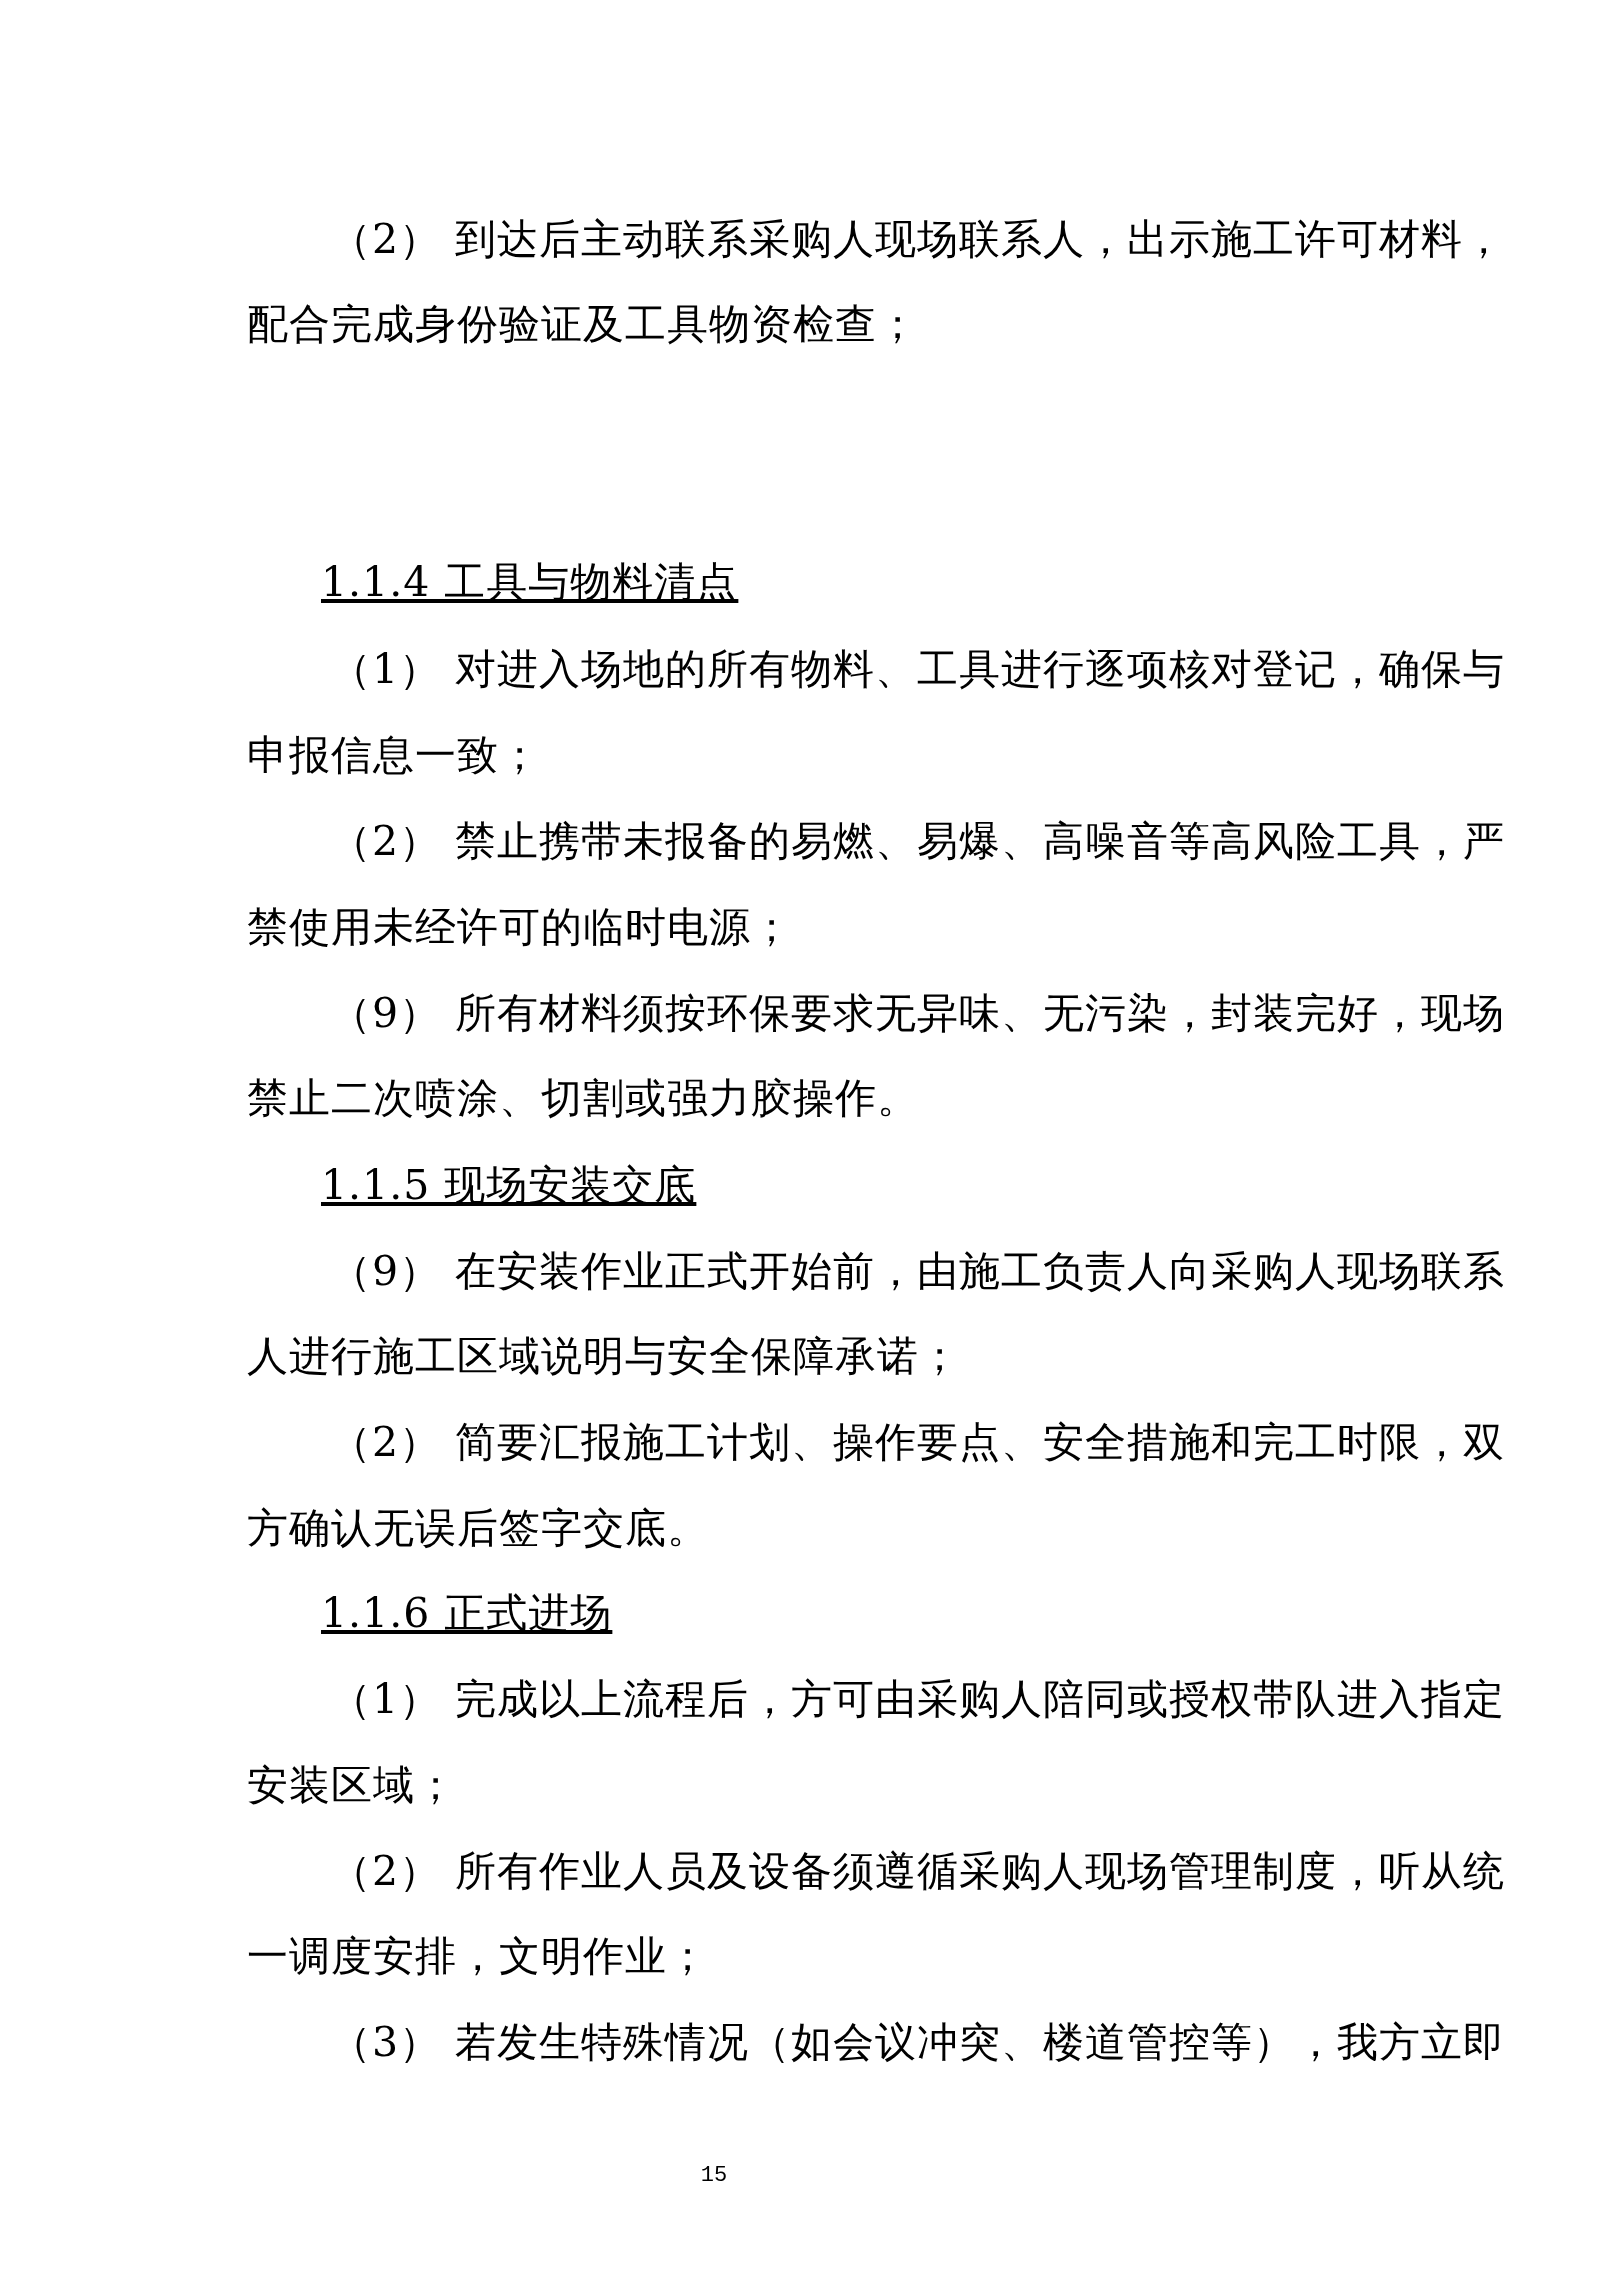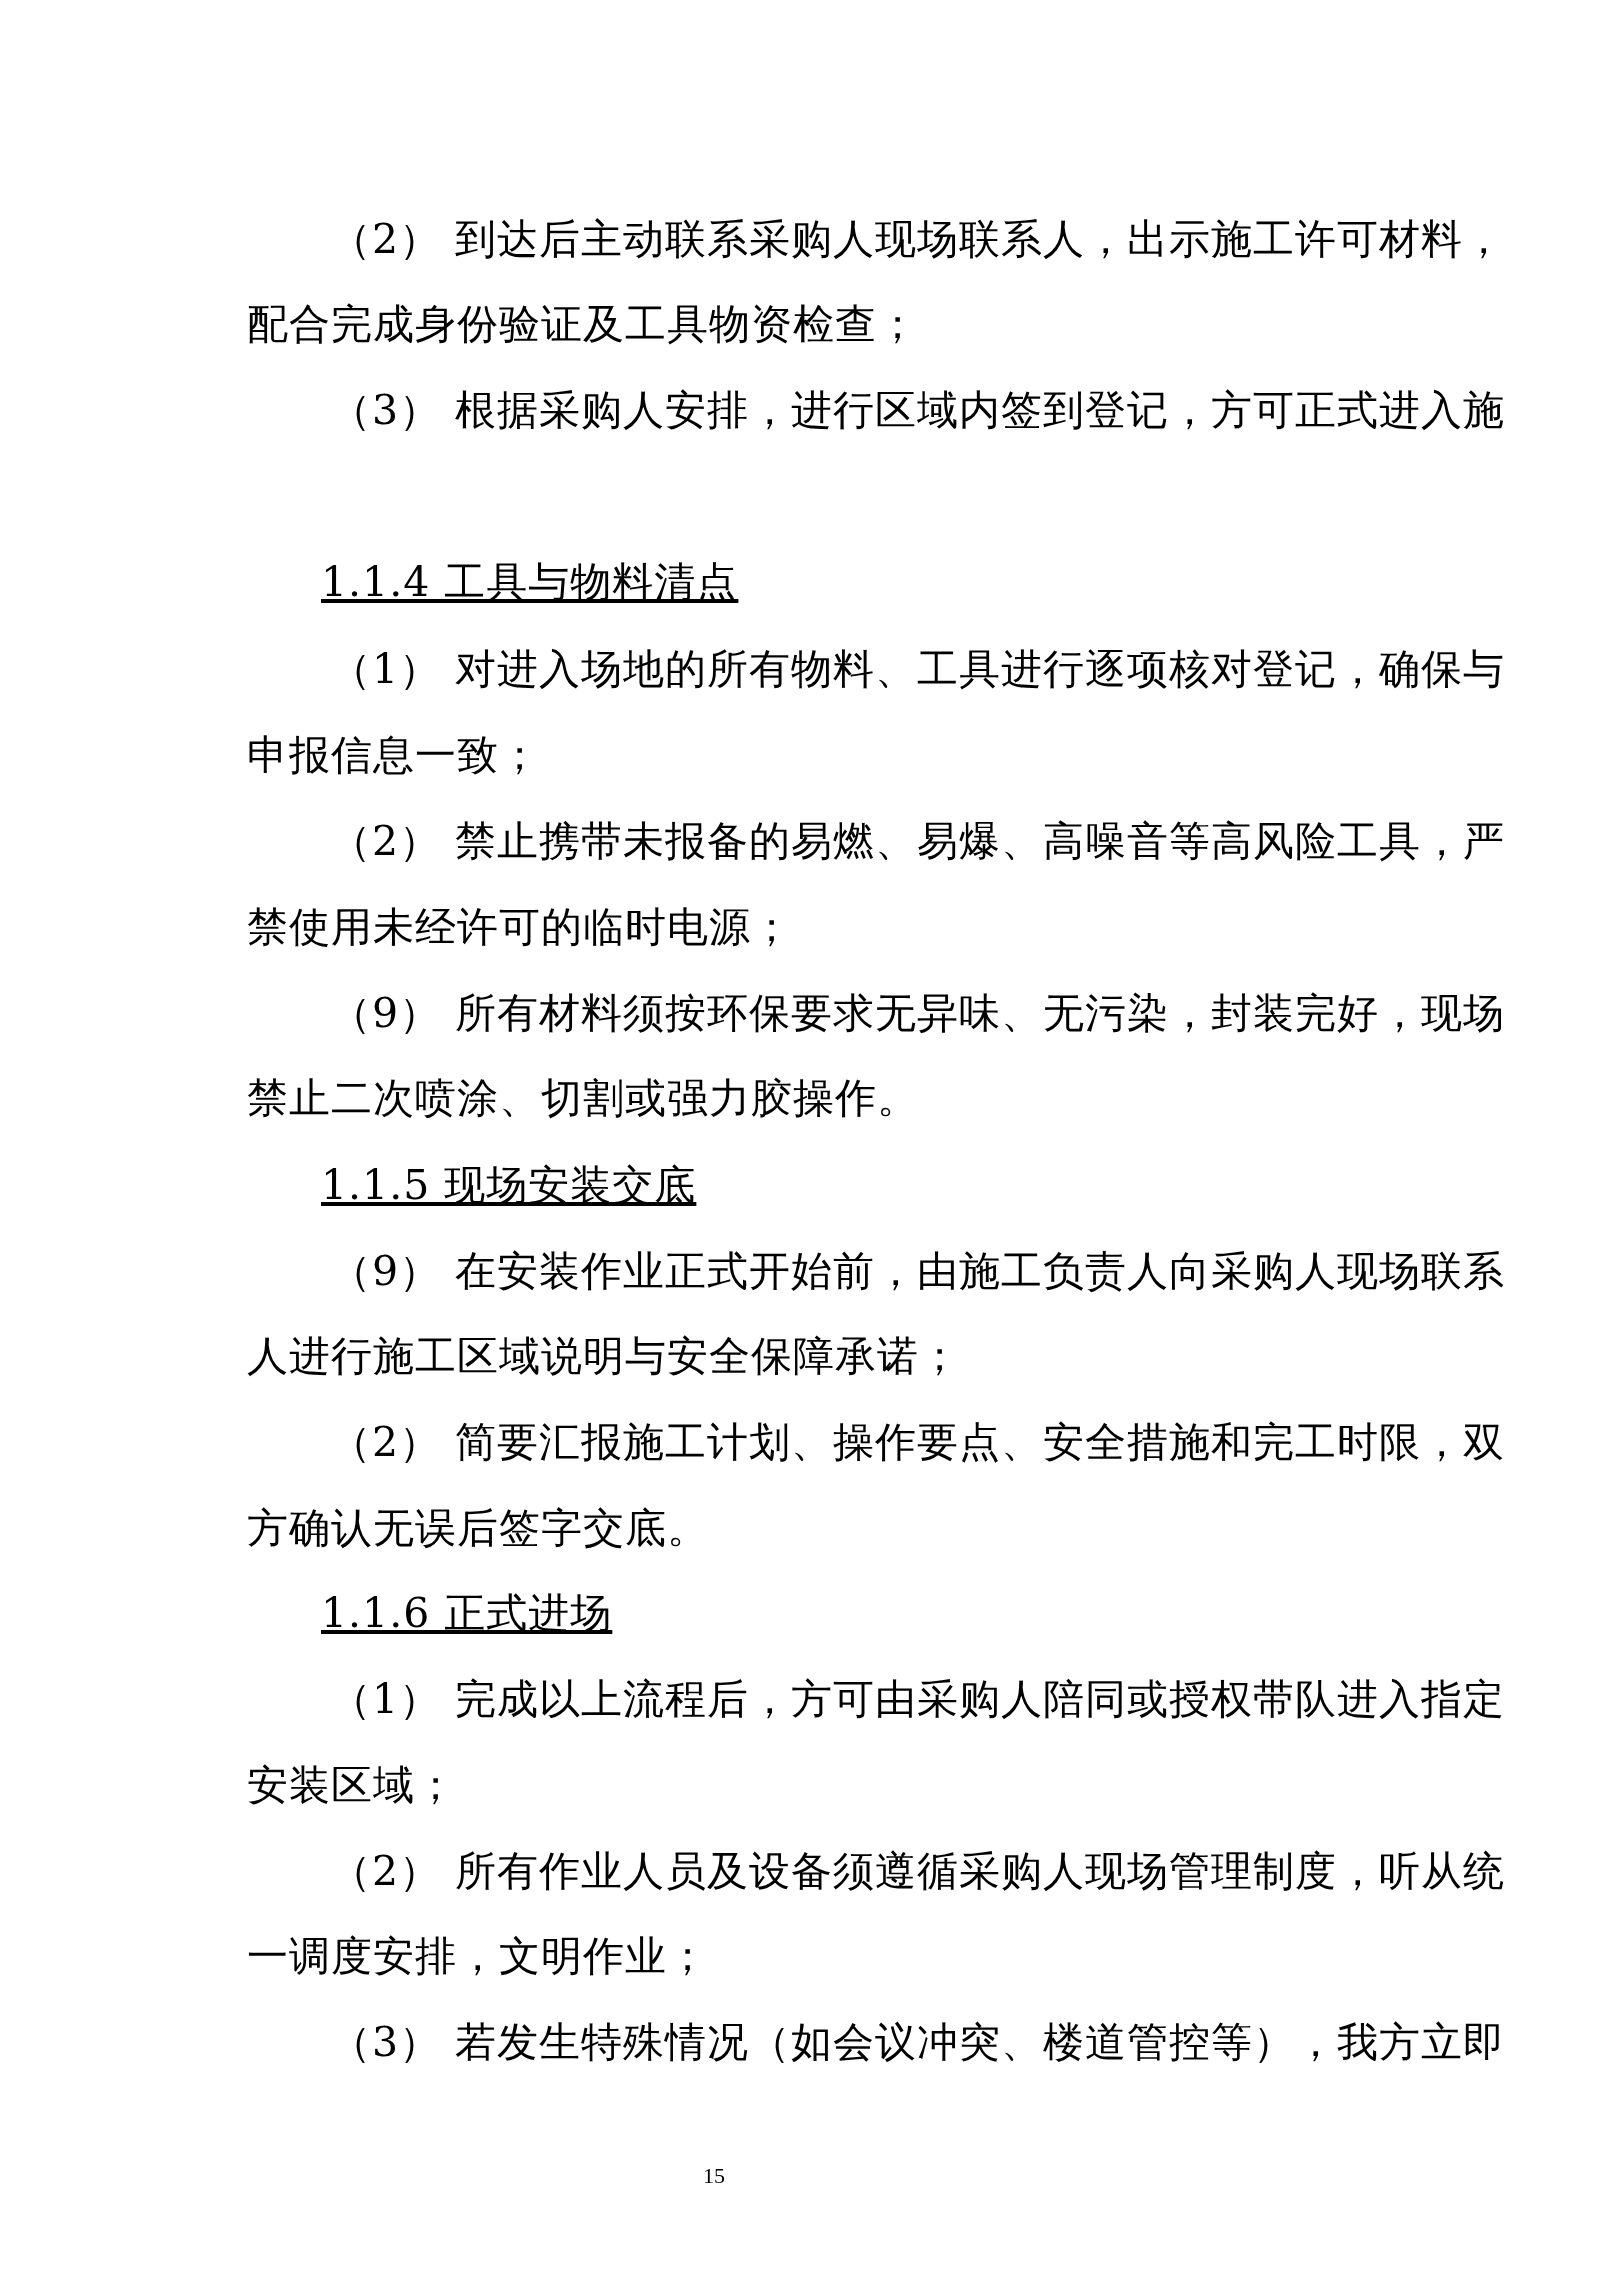--- a/index.html
+++ b/index.html
@@ -4,29 +4,28 @@
 <style>
   html, body { margin:0; padding:0; background:#ffffff; }
   body { width:1623px; height:2295px; position:relative; overflow:hidden;
          font-family: "DejaVu Serif", "Liberation Serif", serif; color:#000; }
   .page { position:absolute; left:0; top:0; width:1623px; height:2295px; }
   .line { position:absolute; left:247px; width:1136px; height:86px; line-height:86px;
           font-size:41px; white-space:nowrap; letter-spacing:1px; }
   .indent { left:330px; width:1054px;text-align:center; }
   .head { left:321px;text-decoration:underline; }
   .pn { position:absolute; top:2163px; left:0; width:1428px; text-align:center;
-        font-size:22px; font-family:Liberation Serif, serif; }
+        font-size:22px; font-family:Liberation Mono, monospace; }
 </style>
 </head>
 <body>
 
 <div class="page">
   <div class="line indent" style="top:196px">（2） 到达后主动联系采购人现场联系人，出示施工许可材料，</div>
   <div class="line" style="top:281px">配合完成身份验证及工具物资检查；</div>
-  <div class="line indent" style="top:367px">（3） 根据采购人安排，进行区域内签到登记，方可正式进入施</div>
   <div class="line head" style="top:539px">1.1.4 工具与物料清点</div>
   <div class="line indent" style="top:626px">（1） 对进入场地的所有物料、工具进行逐项核对登记，确保与</div>
   <div class="line" style="top:712px">申报信息一致；</div>
   <div class="line indent" style="top:798px">（2） 禁止携带未报备的易燃、易爆、高噪音等高风险工具，严</div>
   <div class="line" style="top:884px">禁使用未经许可的临时电源；</div>
   <div class="line indent" style="top:970px">（9） 所有材料须按环保要求无异味、无污染，封装完好，现场</div>
   <div class="line" style="top:1055px">禁止二次喷涂、切割或强力胶操作。</div>
   <div class="line head" style="top:1142px">1.1.5 现场安装交底</div>
   <div class="line indent" style="top:1228px">（9） 在安装作业正式开始前，由施工负责人向采购人现场联系</div>
   <div class="line" style="top:1313px">人进行施工区域说明与安全保障承诺；</div>

